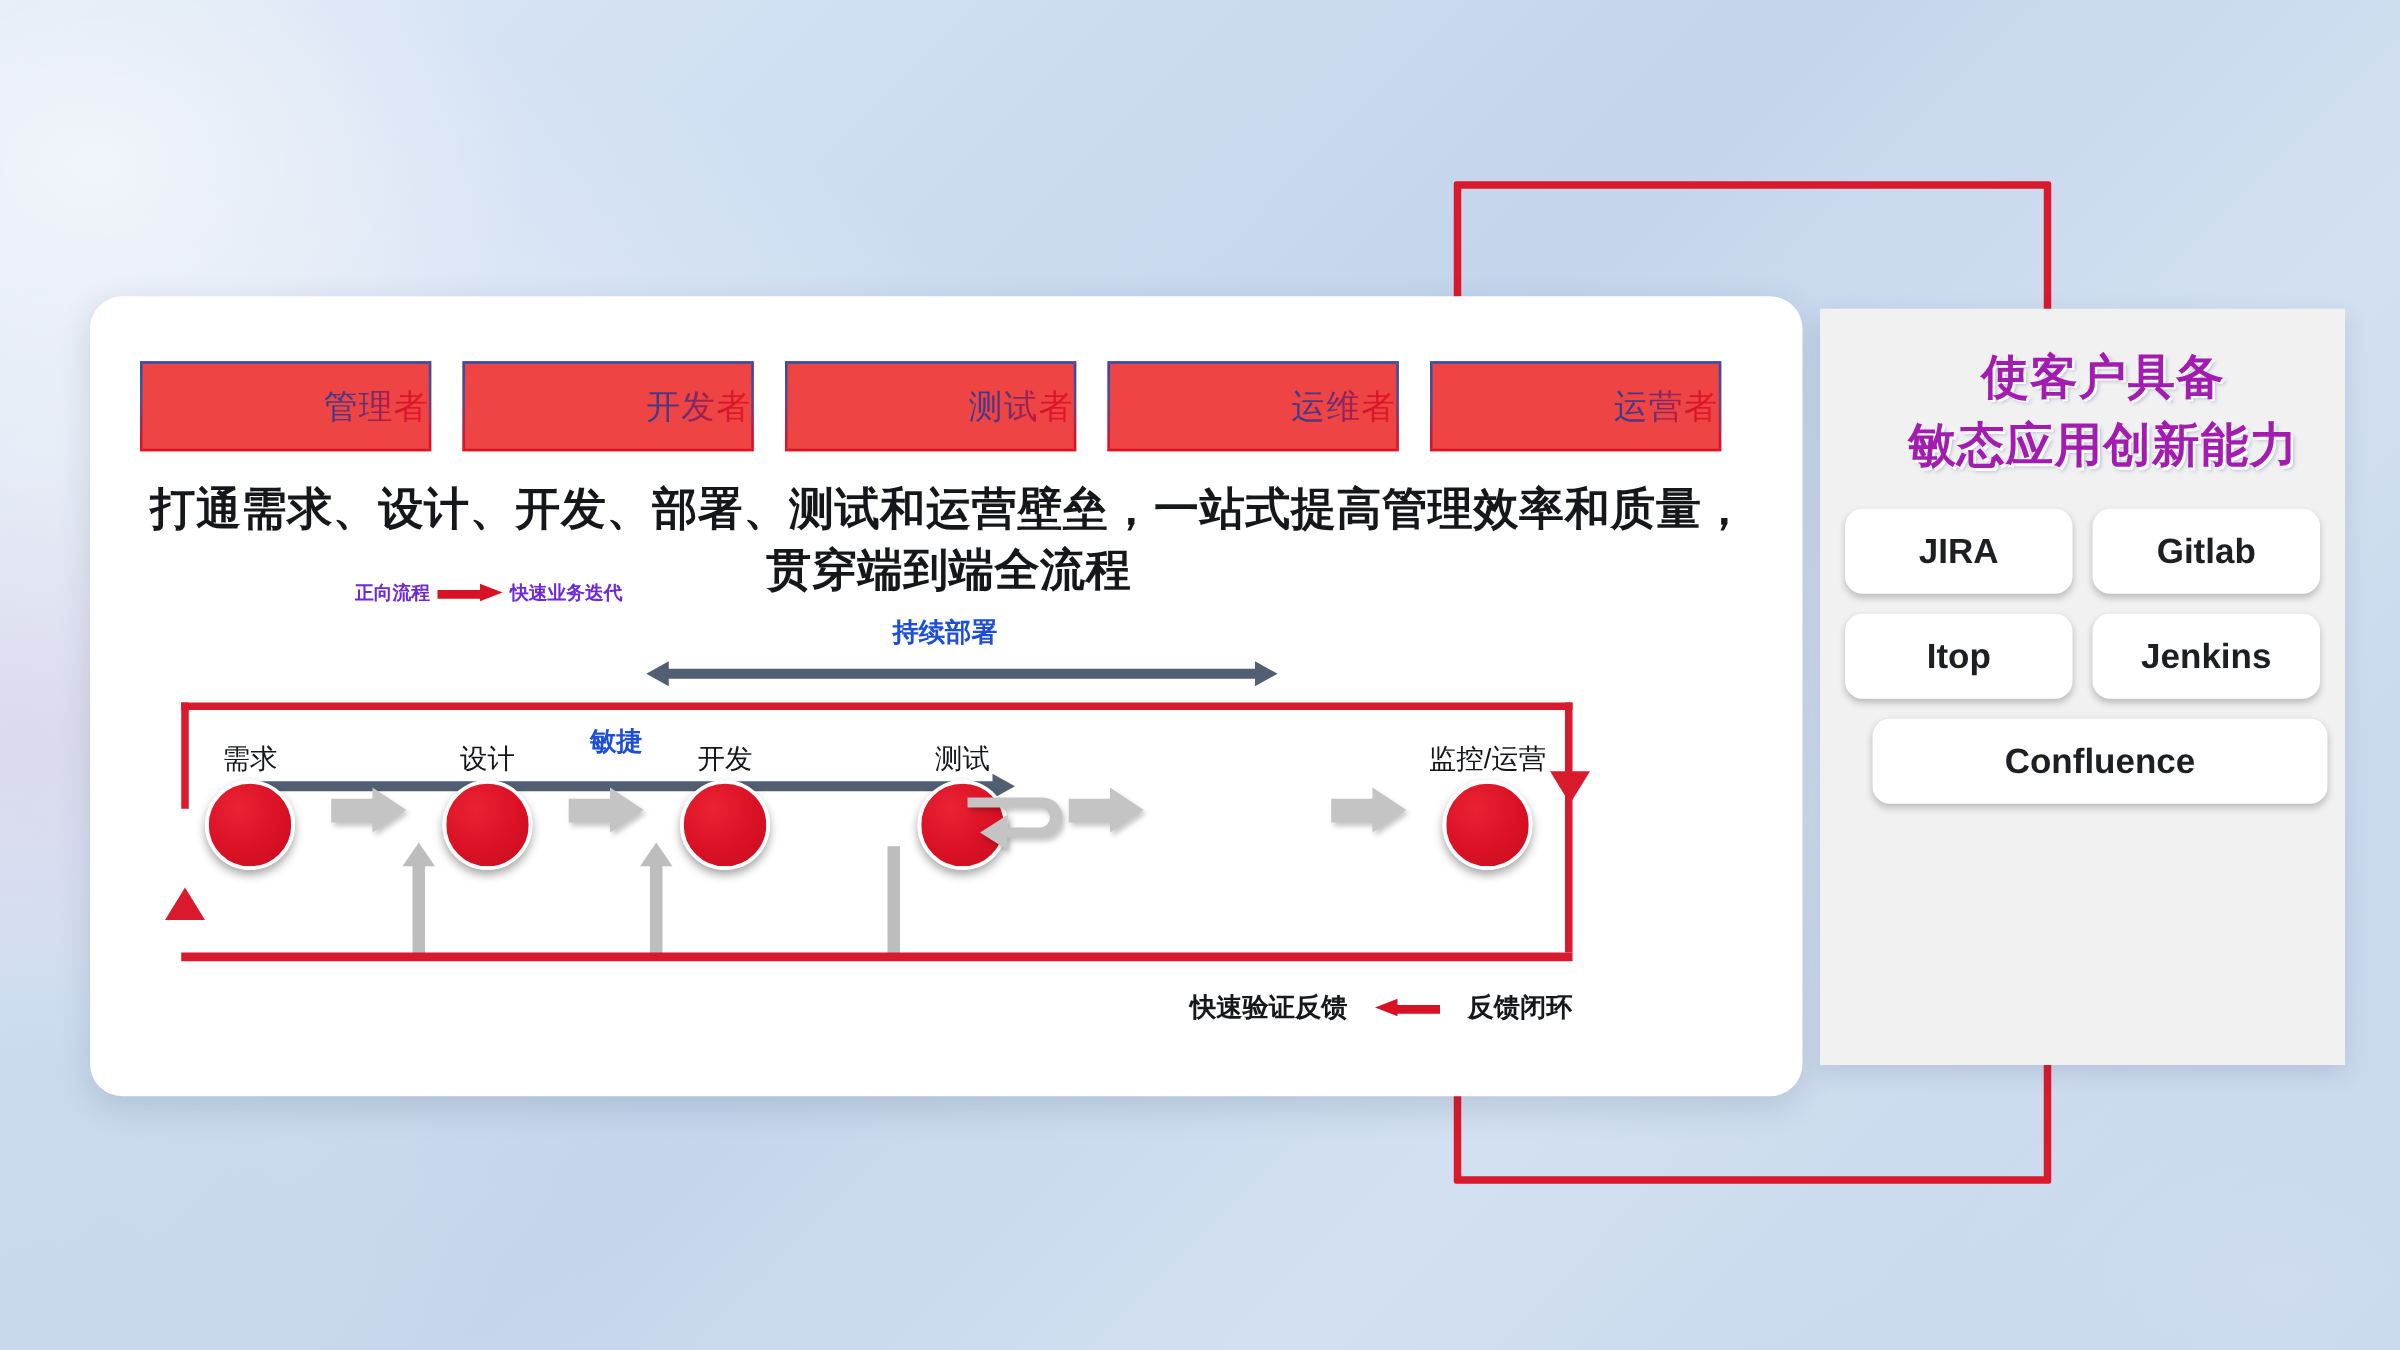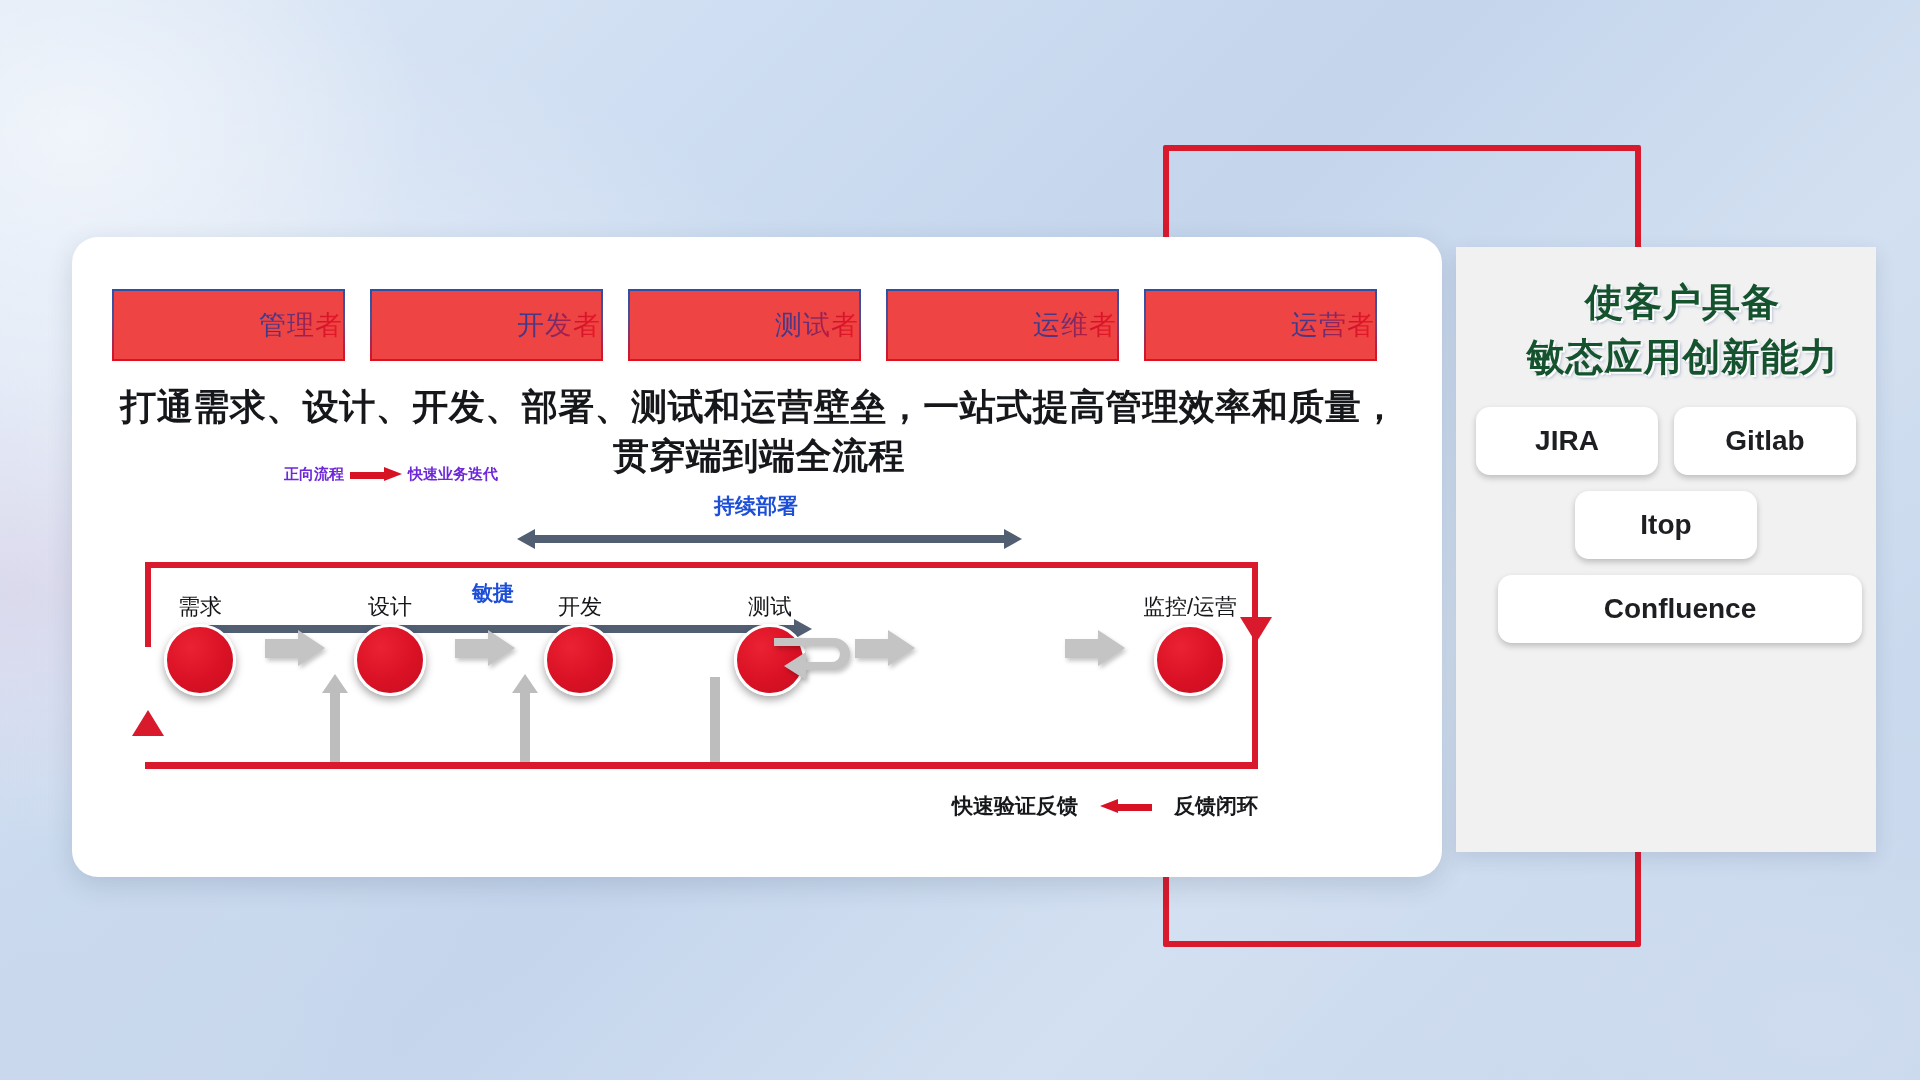--- a/index.html
+++ b/index.html
@@ -120,21 +120,21 @@
     font-size:21px;font-weight:700;color:#16181b;z-index:7;
   }
 
   
   #right-panel{
     position:absolute;left:1456px;top:247px;width:420px;height:605px;
     background:#f1f1f1;z-index:4;box-shadow:0 6px 18px rgba(40,60,90,.14);
   }
   #rp-title{padding-top:28px;text-align:center;}
   #rp-title div{
-    color:#14532d;font-size:38px;font-weight:700;line-height:1.45;letter-spacing:1px;
+    color:#a21caf;font-size:38px;font-weight:700;line-height:1.45;letter-spacing:1px;
     text-shadow:2px 2px 0 #ffffff, 3px 3px 3px rgba(120,140,180,.45);
     padding-left:33px;
   }
   #rp-tools{margin-top:22px;padding:0 14px;display:flex;flex-wrap:wrap;gap:16px 16px;justify-content:center;}
   .tool-chip{
     background:#fff;border-radius:14px;height:68px;display:flex;align-items:center;justify-content:center;
     font-size:28px;font-weight:700;color:#1d1f22;box-shadow:0 3px 6px rgba(0,0,0,.22);
   }
   .tool-chip.half{width:182px;}
   .tool-chip.full{width:380px;margin-left:28px;}
@@ -257,15 +257,16 @@
 
 <div id="right-panel">
   <div id="rp-title">
     <div>使客户具备</div>
     <div>敏态应用创新能力</div>
   </div>
   <div id="rp-tools">
     <div class="tool-chip half">JIRA</div>
     <div class="tool-chip half">Gitlab</div>
     <div class="tool-chip half">Itop</div>
+    <div class="tool-chip half">Jenkins</div>
     <div class="tool-chip full">Confluence</div>
   </div>
 </div>
 
 </body></html>

